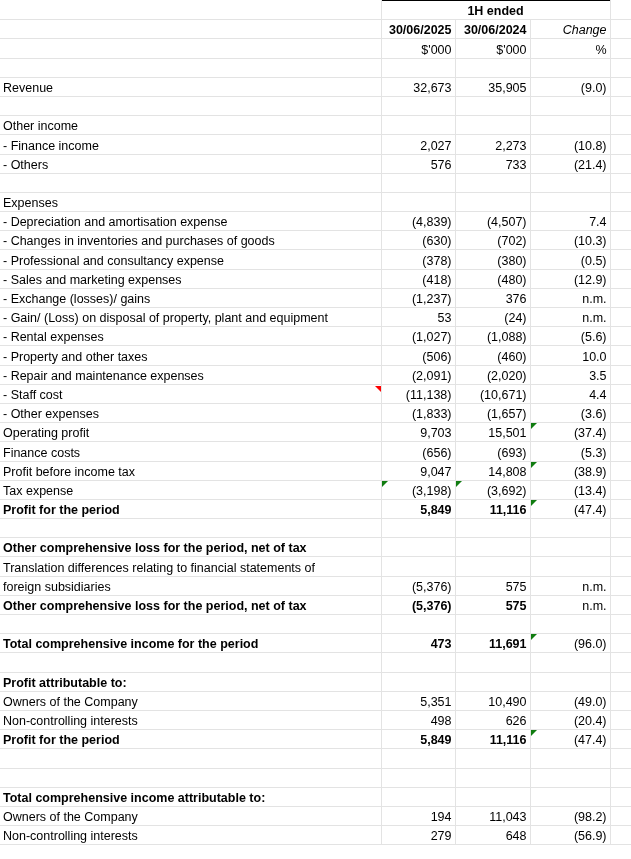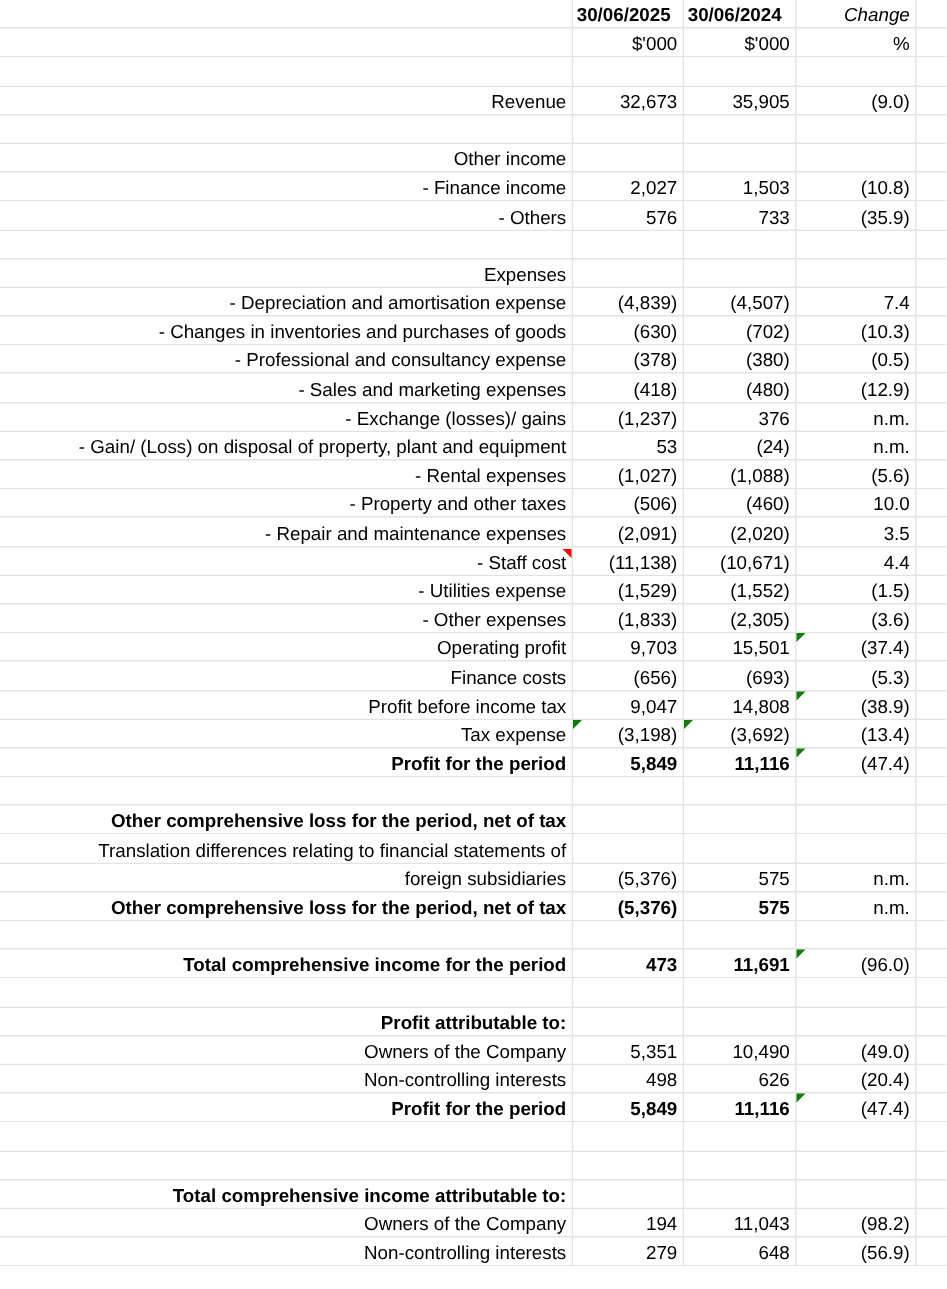--- a/index.html
+++ b/index.html
@@ -49,21 +49,21 @@
     line-height: 16px;
     font-size: 12.5px;
     white-space: nowrap;
     overflow: visible;
     position: relative;
     background: #ffffff;
   }
 
   
   td.label {
-    text-align: right;
+    text-align: left;
     padding-left: 5px;
     border-right: 1px solid #e3e3e3;
   }
   td.num {
     text-align: right;
     padding-right: 5px;
   }
   td.tail {
     border-right: none;
   }
@@ -81,21 +81,21 @@
     border-top: 1.6px solid #000;
     border-left: 1.6px solid #000;
     border-right: 1.6px solid #000;
     text-align: center;
     font-weight: bold;
     vertical-align: middle;
   }
   td.hdr-box-side-l { border-left: 1.6px solid #000; }
   td.hdr-box-side-r { border-right: 1.6px solid #000; }
   td.hdr-center {
-    text-align: left;
+    text-align: right;
     font-weight: bold;
   }
   td.hdr-center-italic {
     text-align: right;
     font-style: italic;
   }
   td.hdr-units {
     text-align: right;
   }
 
@@ -129,20 +129,25 @@
   <table class="grid">
     <colgroup>
       <col class="c-label">
       <col class="c-v1">
       <col class="c-v2">
       <col class="c-v3">
       <col class="c-tail">
     </colgroup>
     <tbody>
 
+      <tr>
+        <td class="label"></td>
+        <td class="hdr-box-top" colspan="3">1H ended</td>
+        <td class="tail"></td>
+      </tr>
 
       <tr>
         <td class="label"></td>
         <td class="hdr-center hdr-box-side-l">30/06/2025</td>
         <td class="hdr-center">30/06/2024</td>
         <td class="hdr-center-italic hdr-box-side-r">Change</td>
         <td class="tail"></td>
       </tr>
 
       <tr>
@@ -176,29 +181,29 @@
         <tr>
           <td class="label">Other income</td>
           <td class="num"></td>
           <td class="num"></td>
           <td class="num italic"></td>
           <td class="tail"></td>
         </tr>
         <tr>
           <td class="label"> - Finance income</td>
           <td class="num">2,027</td>
-          <td class="num">1,503</td>
+          <td class="num">2,273</td>
           <td class="num italic">(10.8)</td>
           <td class="tail"></td>
         </tr>
         <tr>
           <td class="label"> - Others</td>
           <td class="num">576</td>
           <td class="num">733</td>
-          <td class="num italic">(35.9)</td>
+          <td class="num italic">(21.4)</td>
           <td class="tail"></td>
         </tr>
         <tr>
           <td class="label"></td>
           <td class="num"></td>
           <td class="num"></td>
           <td class="num italic"></td>
           <td class="tail"></td>
         </tr>
         <tr>
@@ -272,30 +277,23 @@
           <td class="tail"></td>
         </tr>
         <tr>
           <td class="label"><span class="cmt-tri"></span> - Staff cost</td>
           <td class="num">(11,138)</td>
           <td class="num">(10,671)</td>
           <td class="num italic">4.4</td>
           <td class="tail"></td>
         </tr>
         <tr>
-          <td class="label"> - Utilities expense</td>
-          <td class="num">(1,529)</td>
-          <td class="num">(1,552)</td>
-          <td class="num italic">(1.5)</td>
-          <td class="tail"></td>
-        </tr>
-        <tr>
           <td class="label"> - Other expenses</td>
           <td class="num">(1,833)</td>
-          <td class="num">(2,305)</td>
+          <td class="num">(1,657)</td>
           <td class="num italic">(3.6)</td>
           <td class="tail"></td>
         </tr>
         <tr>
           <td class="label">Operating profit</td>
           <td class="num">9,703</td>
           <td class="num">15,501</td>
           <td class="num italic"><span class="err-tri"></span>(37.4)</td>
           <td class="tail"></td>
         </tr>

